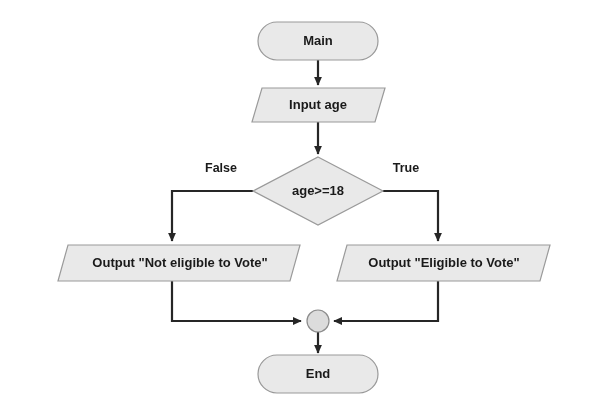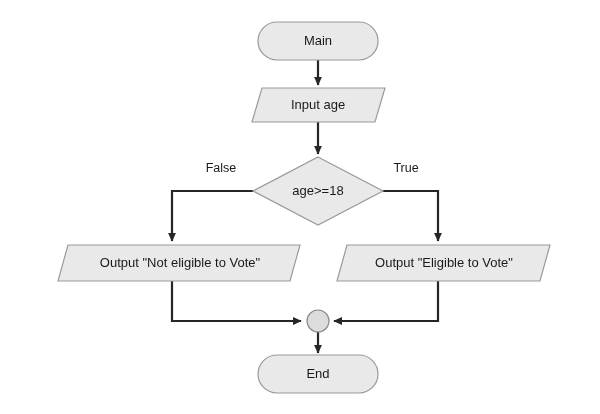--- a/index.html
+++ b/index.html
@@ -11,20 +11,21 @@
     width: 600px;
     height: 414px;
     font-family: "Liberation Sans", sans-serif;
     overflow: hidden;
   }
   #flowchart-root {
     position: relative;
     width: 600px;
     height: 414px;
     background: #ffffff;
+    font-weight: bold;
   }
   svg.chart-layer {
     position: absolute;
     left: 0;
     top: 0;
     width: 600px;
     height: 414px;
   }
   .node-label {
     font-family: "Liberation Sans", sans-serif;

